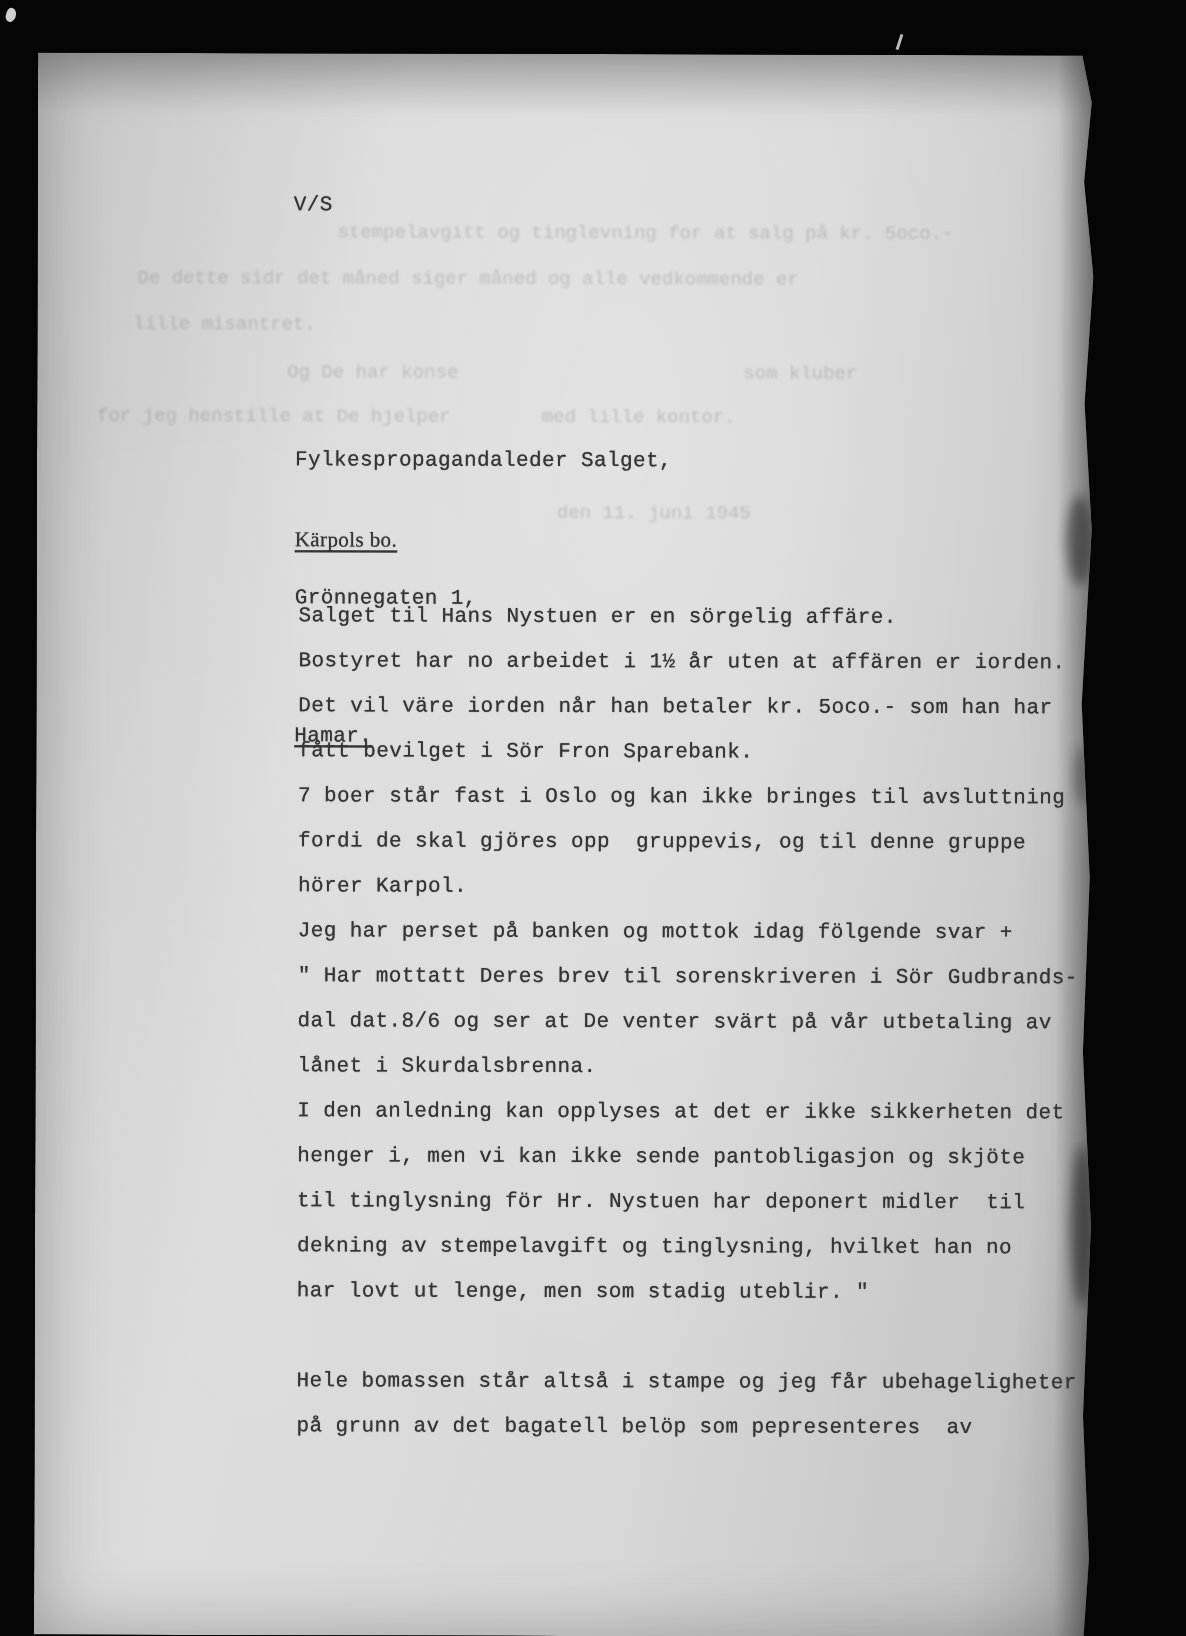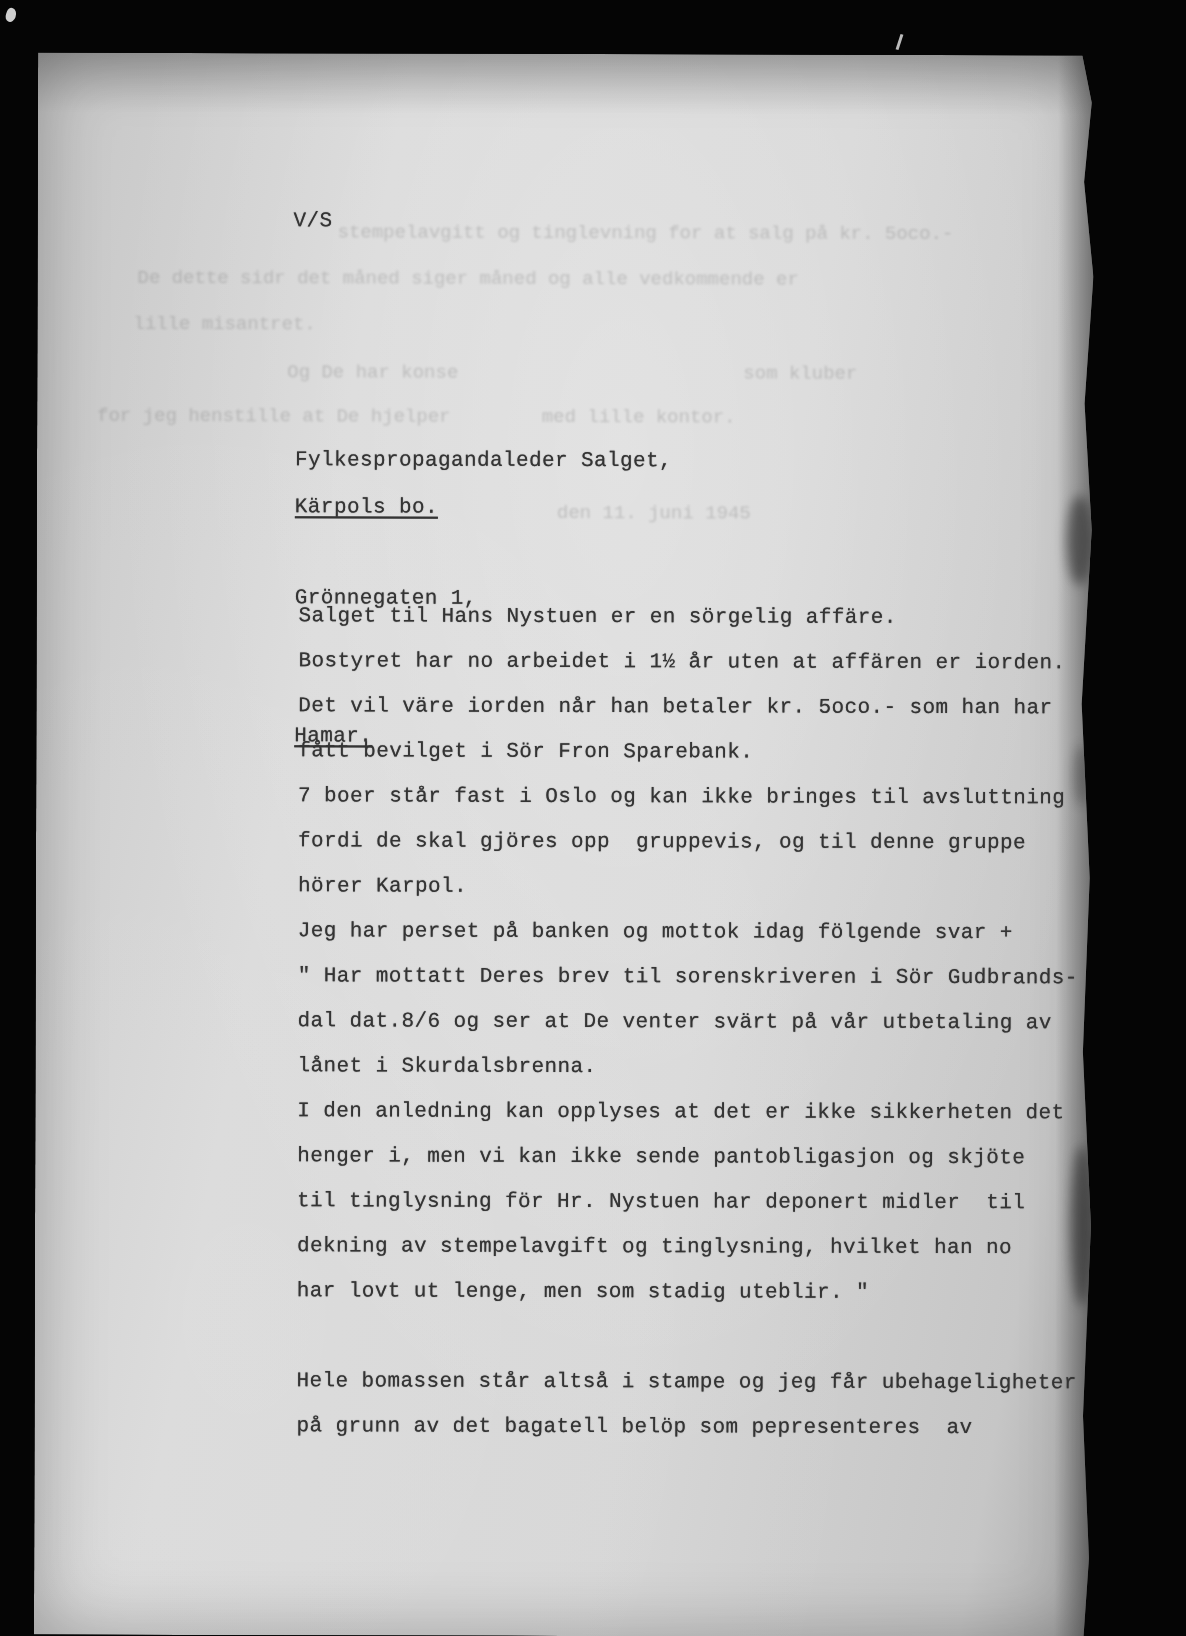--- a/index.html
+++ b/index.html
@@ -46,23 +46,23 @@
 
   
   .typed {
     position: absolute;
     color: #343434;
     font-size: 21px;
     letter-spacing: 0.4px;
     text-shadow: 0 0 1px rgba(45,45,45,0.75);
     white-space: pre;
   }
-  .marking { left: 256px; top: 156px; }
+  .marking { left: 256px; top: 140px; }
   .recipient { left: 258px; top: 292px; line-height: 46px; }
-  .subject { left: 258px; top: 442px; }
+  .subject { left: 258px; top: 474px; font-family: Liberation Serif, serif; }
   .body-block { left: 262px; top: 540px; line-height: 45px; }
   .underlined { text-decoration: underline; text-underline-offset: 4px; }
 
   .line { min-height: 45px; }
 
   
   .ghost {
     position: absolute;
     color: #6f6f6f;
     font-size: 19px;

